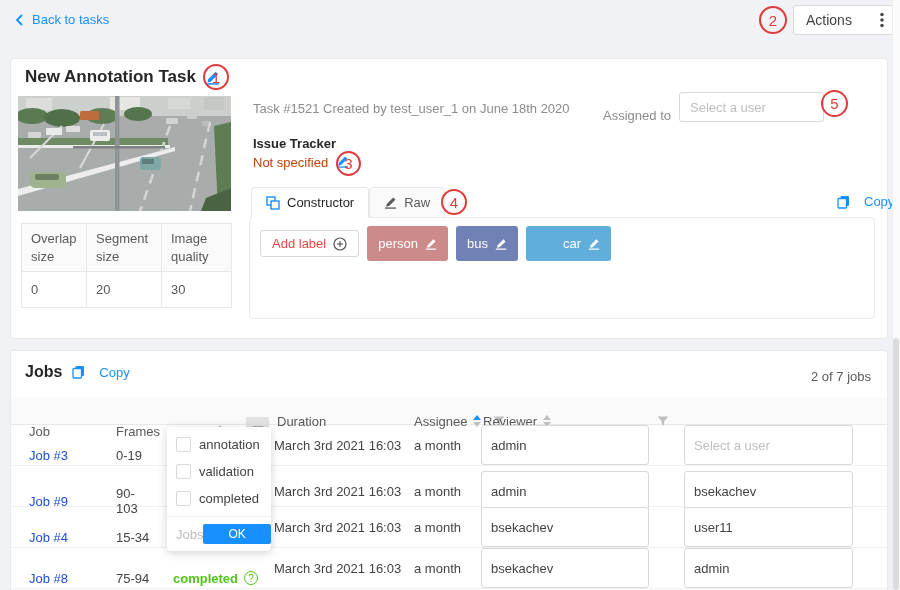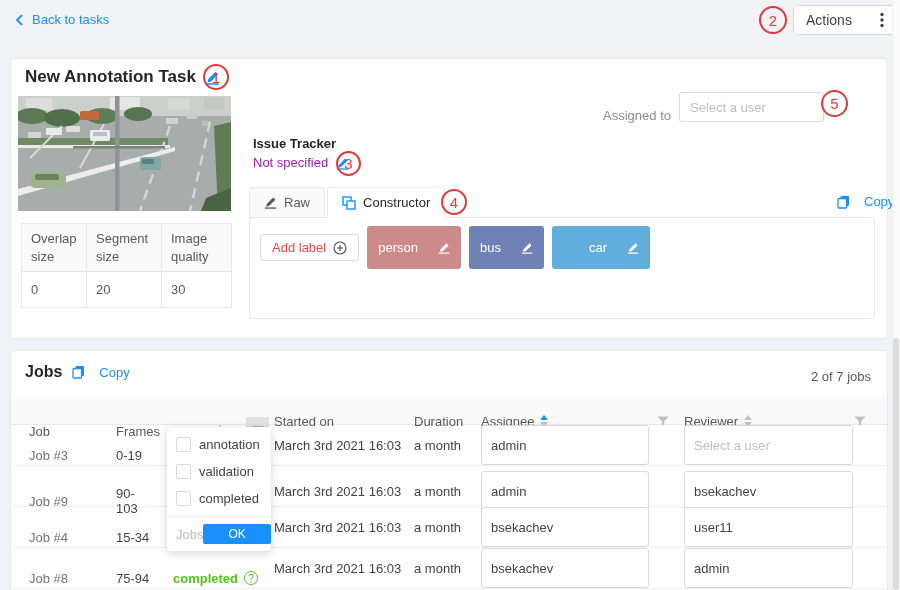--- a/index.html
+++ b/index.html
@@ -34,51 +34,51 @@
   .params th { background:#fafafa; height:45px; line-height:1.35; }
   .params td { height:36px; }
   .params .w1{width:65px;} .params .w2{width:75px;} .params .w3{width:70px;}
 
   .task-meta { position:absolute; left:242px; top:42px; color:#8c8c8c; font-size:13px; }
   .assigned-label { position:absolute; left:570px; top:49px; width:90px; text-align:right; color:#8c8c8c; font-size:13px; }
   .assigned-input { position:absolute; left:668px; top:33px; width:145px; height:30px; border:1px solid #d9d9d9; border-radius:3px; padding:0 10px; font-size:13px; color:#434343; font-family:"Liberation Sans", sans-serif; }
   input::placeholder { color:#bfbfbf; }
 
   .it-label { position:absolute; left:242px; top:77px; font-weight:bold; color:#262626; font-size:13px; }
-  .it-value { position:absolute; left:242px; top:96px; display:flex; align-items:flex-end; gap:8px; color:#a21caf; font-size:13px; }
+  .it-value { position:absolute; left:242px; top:96px; display:flex; align-items:flex-start; gap:8px; color:#c2410c; font-size:13px; }
 
   .tabs { position:absolute; left:238px; top:128px; display:flex; }
   .tab { height:31px; display:flex; align-items:center; gap:7px; padding:0 14px; border:1px solid #e8e8e8; border-radius:4px 4px 0 0; cursor:pointer; font-size:13px; }
   .tab-raw { background:#fafafa; color:#595959; }
   .tab-constructor { background:#fff; border-bottom-color:#fff; color:#262626; position:relative; z-index:2; margin-left:2px; }
   .copy-link { display:flex; align-items:center; gap:14px; color:#1890ff; cursor:pointer; font-size:13px; }
   .task-copy { position:absolute; left:826px; top:135px; }
 
   .labels-panel { position:absolute; left:238px; top:158px; width:626px; height:102px; border:1px solid #e9e9e9; border-radius:4px; }
   .labels-row { display:flex; align-items:center; gap:8px; padding:8px 10px; }
   .add-label-btn { height:27px; display:flex; align-items:center; gap:7px; padding:0 11px; background:#fff; border:1px solid #d9d9d9; border-radius:3px; color:#ef4444; cursor:pointer; font-size:13px; }
-  .chip { height:43px; display:flex; align-items:center; gap:20px; padding:0 11px; border-radius:3px; color:#fff; font-size:13px; cursor:pointer; }
+  .chip { height:35px; display:flex; align-items:center; gap:7px; padding:0 11px; border-radius:3px; color:#fff; font-size:13px; cursor:pointer; }
   .chip .edit-ic { color:#fff; }
   .chip-person { background:#cd8a8a; }
   .chip-bus { background:#7081b5; }
   .chip-car { background:#61aedd;padding-left:37px; }
 
   
   .jobs-head { position:absolute; left:14px; top:12px; display:flex; align-items:center; gap:10px; }
   .jobs-title { font-size:16px; font-weight:bold; color:#262626; }
   .jobs-count { position:absolute; right:16px; top:18px; color:#595959; font-size:13px; }
 
   .jhead, .jrow { display:grid; grid-template-columns:87px 57px 114px 137px 67px 201px 197px; align-items:center; }
   .jhead { position:absolute; left:0; top:46px; width:876px; height:28px; background:#fafafa; border-bottom:1px solid #e8e8e8; color:#595959; }
   .jtable-rows { position:absolute; left:0; top:74px; width:876px; }
   .jrow { height:41px; border-bottom:1px solid #f0f0f0; }
   .hcell { display:flex; align-items:center; gap:6px; height:28px; }
   .pl18{padding-left:18px;margin-top:20px;} .pl5{padding-left:5px;} .pl8{padding-left:8px;} .pl10{padding-left:10px;}
   .spacer { flex:1; }
-  .job-link { color:#737373; cursor:pointer; }
+  .job-link { color:#1d4ed8; cursor:pointer; }
   .cell-text { color:#434343; }
   .status-completed { color:#52c41a; font-weight:bold; display:flex; align-items:center; gap:6px; }
   .qmark { width:14px; height:14px; border:1px solid #52c41a; border-radius:50%; color:#52c41a; font-size:10px; font-weight:normal; display:inline-flex; align-items:center; justify-content:center; }
   .user-input { width:168px; height:40px; border:1px solid #d9d9d9; border-radius:3px; padding:0 9px; font-size:13px; color:#434343; font-family:"Liberation Sans", sans-serif; }
   .user-input.rv { width:169px; }
 
   
   .sorter { display:inline-flex; flex-direction:column; gap:2px; cursor:pointer; }
   .car-up { width:0; height:0; border-left:4px solid transparent; border-right:4px solid transparent; border-bottom:5px solid #bfbfbf; }
   .car-dn { width:0; height:0; border-left:4px solid transparent; border-right:4px solid transparent; border-top:5px solid #bfbfbf; }
@@ -184,52 +184,53 @@
       <th class="w3">Image quality</th>
     </tr>
     <tr>
       <td>0</td>
       <td>20</td>
       <td>30</td>
     </tr>
   </tbody>
     </table>
 
+  <div class="task-meta">Task #1521 Created by test_user_1 on June 18th 2020</div>
   <div class="assigned-label">Assigned to</div>
   <input class="assigned-input" placeholder="Select a user" style="">
 
   <div class="it-label">Issue Tracker</div>
   <div class="it-value">
     <span>Not specified</span>
     <span class="edit-ic">
       <svg width="13" height="13" viewBox="0 0 14 14">
           <path d="M9.9 1.6l2.4 2.4-6.9 6.9-3 .6.6-3z" fill="currentColor"></path>
           <rect x="1" y="12.3" width="12" height="1.4" fill="currentColor"></rect>
         </svg>
     </span>
   </div>
 
   <div class="tabs">
+    <div class="tab tab-constructor">
+      <span>
+        <svg width="14" height="14" viewBox="0 0 14 14">
+            <rect x="1" y="1" width="8" height="8" fill="none" stroke="#1890ff" stroke-width="1.4"></rect>
+            <rect x="5" y="5" width="8" height="8" fill="#fff" stroke="#1890ff" stroke-width="1.4"></rect>
+          </svg>
+      </span>
+      <span>Constructor</span>
+    </div>
     <div class="tab tab-raw">
       <span>
         <svg width="13" height="13" viewBox="0 0 14 14">
             <path d="M9.9 1.6l2.4 2.4-6.9 6.9-3 .6.6-3z" fill="#595959"></path>
             <rect x="1" y="12.3" width="12" height="1.4" fill="#595959"></rect>
           </svg>
       </span>
       <span>Raw</span>
-    </div>
-    <div class="tab tab-constructor">
-      <span>
-        <svg width="14" height="14" viewBox="0 0 14 14">
-            <rect x="1" y="1" width="8" height="8" fill="none" stroke="#1890ff" stroke-width="1.4"></rect>
-            <rect x="5" y="5" width="8" height="8" fill="#fff" stroke="#1890ff" stroke-width="1.4"></rect>
-          </svg>
-      </span>
-      <span>Constructor</span>
     </div>
   </div>
 
   <div class="copy-link task-copy">
     <span>
       <svg width="13" height="14" viewBox="0 0 13 14">
           <rect x="3.5" y="1" width="8.5" height="10" rx="1" fill="#1890ff"></rect>
           <rect x="1" y="3.5" width="8.5" height="9.5" rx="1" fill="#fff" stroke="#1890ff" stroke-width="1.3"></rect>
         </svg>
     </span>
@@ -307,23 +308,20 @@
           <span class="car-up"></span>
           <span class="car-dn"></span>
         </span>
       <span class="spacer"></span>
       <span class="funnel open">
         <svg width="12" height="11" viewBox="0 0 12 11">
             <path d="M0.5 0.5h11L7.2 5.3v4.4L4.8 8.2V5.3z"></path>
           </svg>
       </span>
     </div>
-    <div class="hcell pl5">
-        <span>Started on</span>
-      </div>
     <div class="hcell pl8">
         <span>Duration</span>
       </div>
     <div class="hcell pl8">
       <span>Assignee</span>
       <span class="sorter">
           <span class="car-up on"></span>
           <span class="car-dn"></span>
         </span>
       <span class="spacer"></span>

